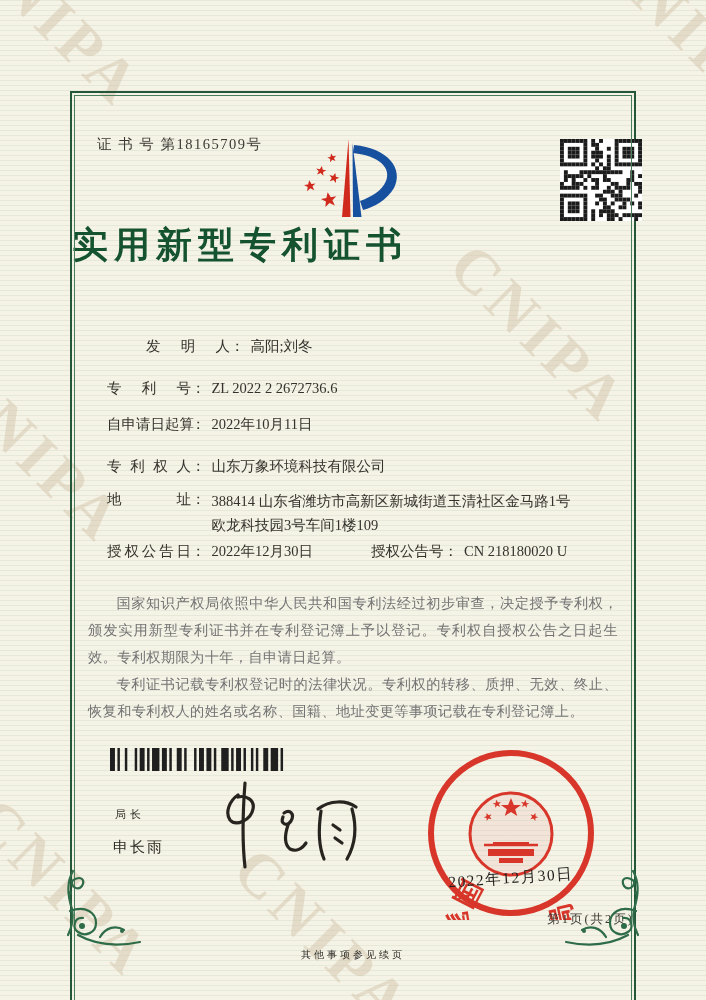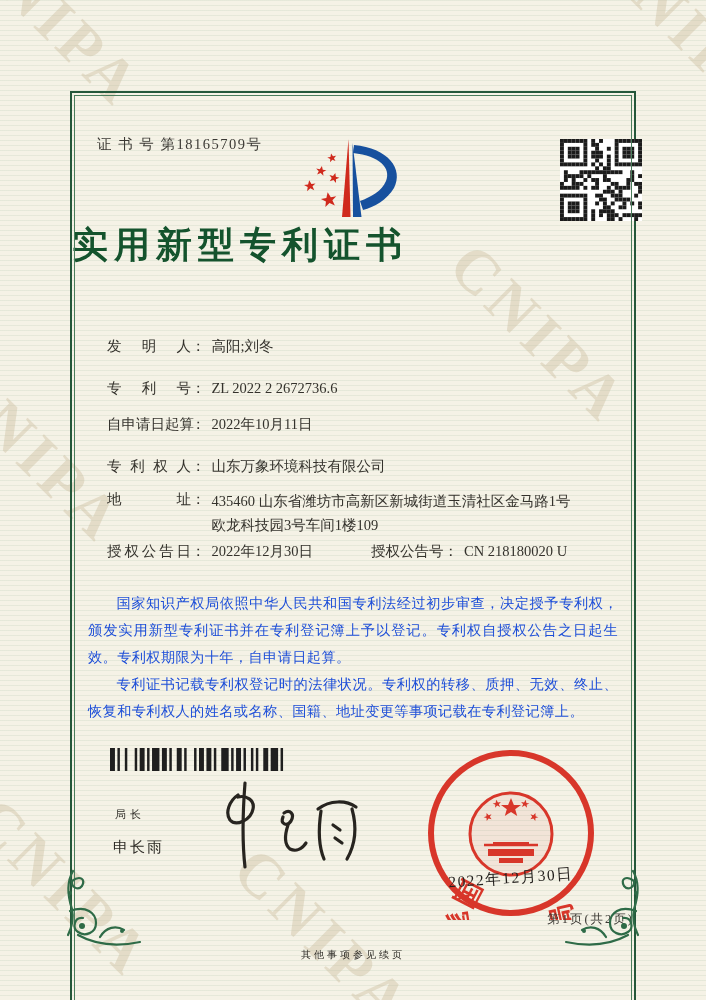--- a/index.html
+++ b/index.html
@@ -63,32 +63,32 @@
   .logo{position:absolute;left:220px;top:38px;width:126px;height:94px;}
   .qr{position:absolute;left:488px;top:46px;width:82px;height:82px;}
   .title{
     position:absolute;left:0;top:128px;width:100%;
     text-align:left;font-size:36px;font-weight:700;
     letter-spacing:6px;color:#14532d;
   }
   
   .fields{position:absolute;left:35px;right:22px;top:214px;font-size:14.5px;line-height:21px;color:#34322c;}
   .frow{white-space:nowrap;}
-  .f2{margin-top:29px;} .f3{margin-top:21px;} .f4{margin-top:15px;}
+  .f2{margin-top:29px;margin-left:39px;} .f3{margin-top:21px;} .f4{margin-top:15px;}
   .f5{margin-top:21px;} .f6{margin-top:12px;} .f7{margin-top:4px;}
   .flabel{
     display:inline-block;width:84px;vertical-align:top;
     text-align:justify;text-align-last:justify;
   }
   .fcolon{display:inline-block;vertical-align:top;}
   .fvalue{display:inline-block;vertical-align:top;margin-left:6px;white-space:normal;}
   .addr{width:436px;line-height:24px;}
   .flabel2{display:inline-block;margin-left:58px;vertical-align:top;}
   
-  .paras{position:absolute;left:16px;right:16px;top:497px;font-size:14.2px;line-height:27px;color:#1d4ed8;}
+  .paras{position:absolute;left:16px;right:16px;top:497px;font-size:14.2px;line-height:27px;color:#737373;}
   .paras p{text-indent:2em;text-align:justify;letter-spacing:0.4px;}
   
   .barcode{position:absolute;left:38px;top:655px;width:178px;height:23px;}
   .sig-title{position:absolute;left:43px;top:714px;font-size:11px;letter-spacing:4px;color:#2d2b26;}
   .sig-name{position:absolute;left:41px;top:745px;font-size:15px;letter-spacing:2px;color:#2d2b26;}
   .signature{position:absolute;left:128px;top:686px;width:168px;height:96px;}
   .seal{position:absolute;left:352px;top:653px;width:174px;height:174px;mix-blend-mode:multiply;}
   .page-info{
     position:absolute;left:0;top:818px;width:100%;text-align:right;
     font-size:12.5px;letter-spacing:2px;color:#3b3934;
@@ -395,21 +395,21 @@
     <div class="frow f3">
       <span class="flabel">专利号</span><span class="fcolon">：</span><span class="fvalue">ZL 2022 2 2672736.6</span>
     </div>
     <div class="frow f4">
       <span class="flabel">自申请日起算</span><span class="fcolon">：</span><span class="fvalue">2022年10月11日</span>
     </div>
     <div class="frow f5">
       <span class="flabel">专利权人</span><span class="fcolon">：</span><span class="fvalue">山东万象环境科技有限公司</span>
     </div>
     <div class="frow f6">
-      <span class="flabel">地址</span><span class="fcolon">：</span><span class="fvalue addr"><span>435460 山东省潍坊市高新区新城街道玉清社区金马路1号</span><br><span>欧龙科技园3号车间1楼109</span></span>
+      <span class="flabel">地址</span><span class="fcolon">：</span><span class="fvalue addr"><span>388414 山东省潍坊市高新区新城街道玉清社区金马路1号</span><br><span>欧龙科技园3号车间1楼109</span></span>
     </div>
     <div class="frow f7">
       <span class="flabel">授权公告日</span><span class="fcolon">：</span><span class="fvalue">2022年12月30日</span><span class="flabel2">授权公告号</span><span class="fcolon">：</span><span class="fvalue">CN 218180020 U</span>
     </div>
   </div>
 
   <div class="paras">
     <p>国家知识产权局依照中华人民共和国专利法经过初步审查，决定授予专利权，颁发实用新型专利证书并在专利登记簿上予以登记。专利权自授权公告之日起生效。专利权期限为十年，自申请日起算。</p>
     <p>专利证书记载专利权登记时的法律状况。专利权的转移、质押、无效、终止、恢复和专利权人的姓名或名称、国籍、地址变更等事项记载在专利登记簿上。</p>
   </div>

